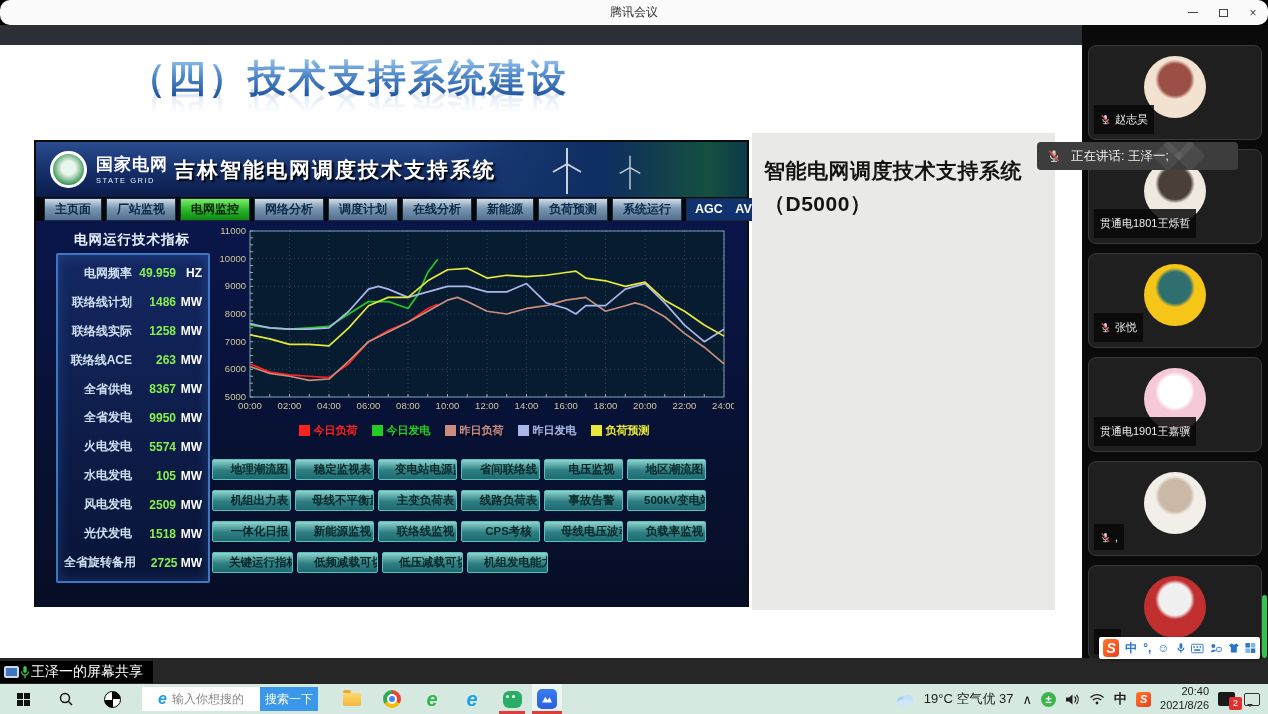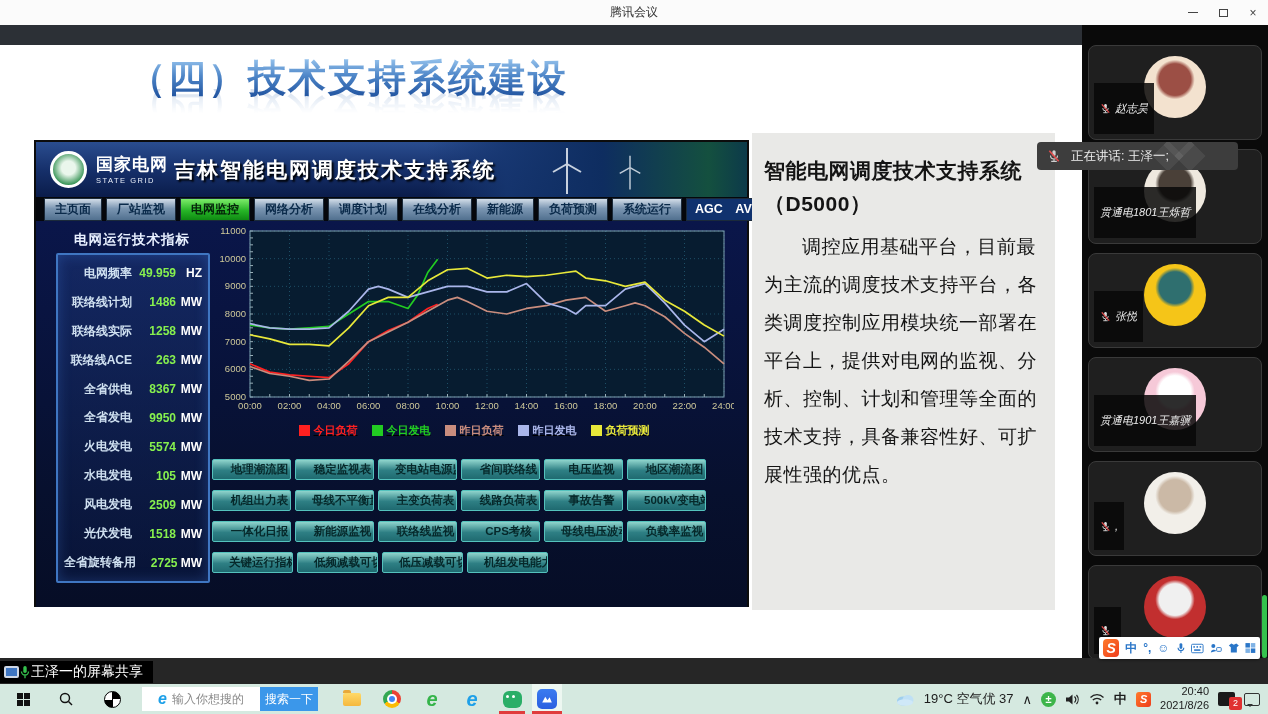--- a/index.html
+++ b/index.html
@@ -1,21 +1,21 @@
 <!DOCTYPE html>
 <html><head>
 <meta charset="utf-8">
 <style>
   * { margin:0; padding:0; box-sizing:border-box; }
   html,body { width:1268px; height:714px; overflow:hidden; background:#000;
               font-family:"Liberation Sans", sans-serif; }
 
   
   #titlebar { position:absolute; left:0; top:0; width:1268px; height:25px; background:#fbfbfb;
-              display:flex; align-items:center; justify-content:center; font-size:12px; color:#333; }
+              display:flex; align-items:center; justify-content:center; font-size:12px; color:#333;border-radius:10px; }
   #win-controls { position:absolute; right:0; top:0; height:25px; display:flex; }
   .wc { width:30px; height:25px; display:flex; align-items:center; justify-content:center; color:#444; font-size:12px; }
   .wc .bar { width:10px; height:1px; background:#444; }
   .wc .rest { width:9px; height:8px; border:1px solid #444; }
 
   
   #topband  { position:absolute; left:0; top:25px; width:1082px; height:20px; background:#2c3036; }
   #slide    { position:absolute; left:0; top:45px; width:1082px; height:613px; background:#ffffff; }
   #bottombar{ position:absolute; left:0; top:658px; width:1268px; height:26px; background:#262626; }
   #sidebar  { position:absolute; left:1082px; top:25px; width:186px; height:633px; background:#0a0a0a;
@@ -96,21 +96,21 @@
   #banner { position:absolute; left:1037px; top:142px; width:201px; height:28px; background:#3d3d3d;
           border-radius:4px; display:flex; align-items:center; gap:10px; padding:0 10px; z-index:30; overflow:hidden; }
   #banner .txt { color:#ededed; font-size:12.5px; white-space:nowrap; }
   .diamond { position:absolute; width:22px; height:22px; background:rgba(255,255,255,.07); transform:rotate(45deg); top:3px; }
 
   
   .tile { position:relative; width:174px; height:95px; background:#1f1f1f; border:1px solid #3a3a3a;
           border-radius:8px; flex:none; }
   .p-avatar { position:absolute; left:50%; top:10px; margin-left:-31px; width:62px; height:62px; border-radius:50%; }
   .p-badge { position:absolute; left:5px; bottom:5px; display:flex; align-items:center; gap:4px;
-          background:rgba(8,8,8,.85); padding:18px 6px; font-size:11px; color:#ececec; white-space:nowrap;font-style:italic; }
+          background:rgba(8,8,8,.85); padding:7px 6px; font-size:11px; color:#ececec; white-space:nowrap; }
   #tile-6 { overflow:hidden; }
 
   
   #green-scroll { position:absolute; left:1262px; top:595px; width:5px; height:63px; background:#35c24d; border-radius:3px; z-index:40; }
 
   
   #sogou { position:absolute; left:1099px; top:637px; width:161px; height:22px; background:#fff;
           border-radius:2px; display:flex; align-items:center; gap:6px; padding:0 4px; z-index:45;
           box-shadow:0 1px 3px rgba(0,0,0,.4); }
   .sg-s { width:18px; height:18px; border-radius:4px; background:linear-gradient(135deg,#ff7a2a,#ee3c1c);
@@ -442,21 +442,20 @@
           </div>
         </div>
     </div>
   </div>
 
   <div id="info">
     <h1>
       <span>智能电网调度技术支持系统</span><br>
       <span>（D5000）</span>
     </h1>
-    <p>调控应用基础平台，目前最为主流的调度技术支持平台，各类调度控制应用模块统一部署在平台上，提供对电网的监视、分析、控制、计划和管理等全面的技术支持，具备兼容性好、可扩展性强的优点。</p>
   </div>
 </div>
 
 <div id="banner">
   <svg width="14" height="14" viewBox="0 0 12 12">
     <rect x="4.6" y="1" width="2.8" height="5.2" rx="1.4" fill="#cfcfcf"></rect>
     <path d="M3 5.6 a3 3 0 0 0 6 0" fill="none" stroke="#cfcfcf" stroke-width="1"></path>
     <line x1="6" y1="8.8" x2="6" y2="10.4" stroke="#cfcfcf" stroke-width="1"></line>
     <line x1="3.6" y1="10.6" x2="8.4" y2="10.6" stroke="#cfcfcf" stroke-width="1"></line>
     <line x1="2" y1="1.5" x2="10" y2="10.5" stroke="#e14b4b" stroke-width="1.4"></line>

